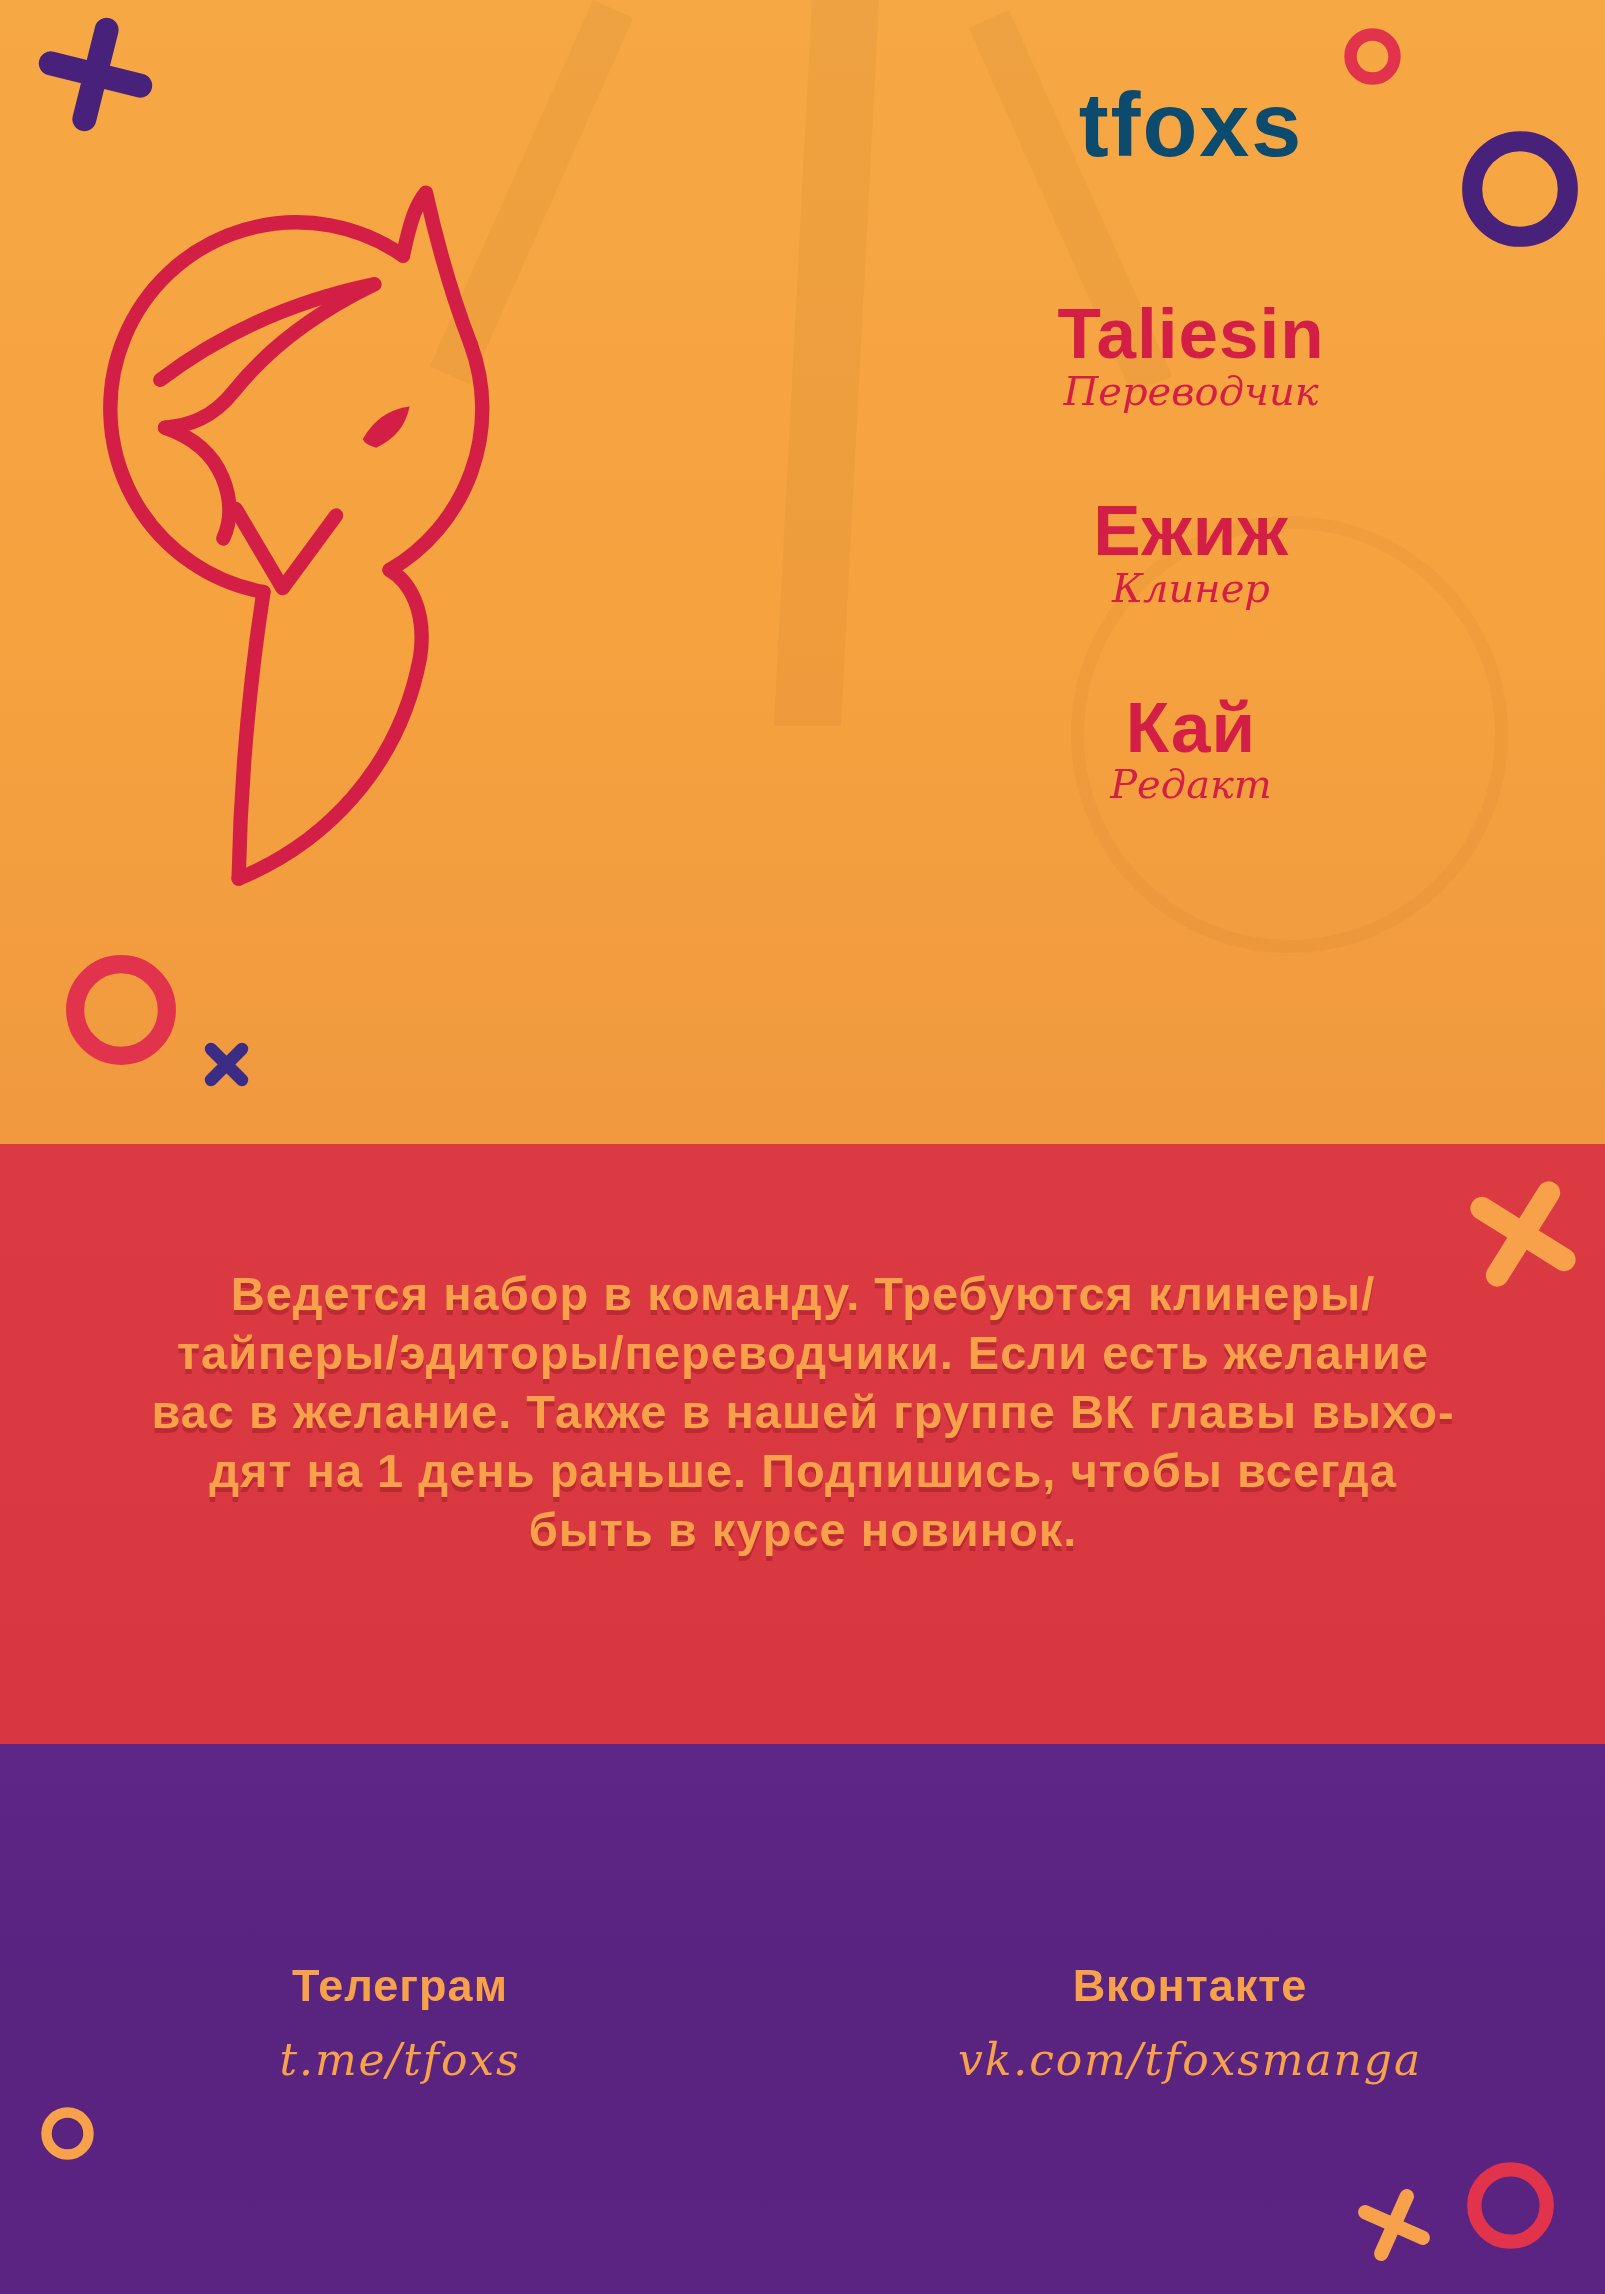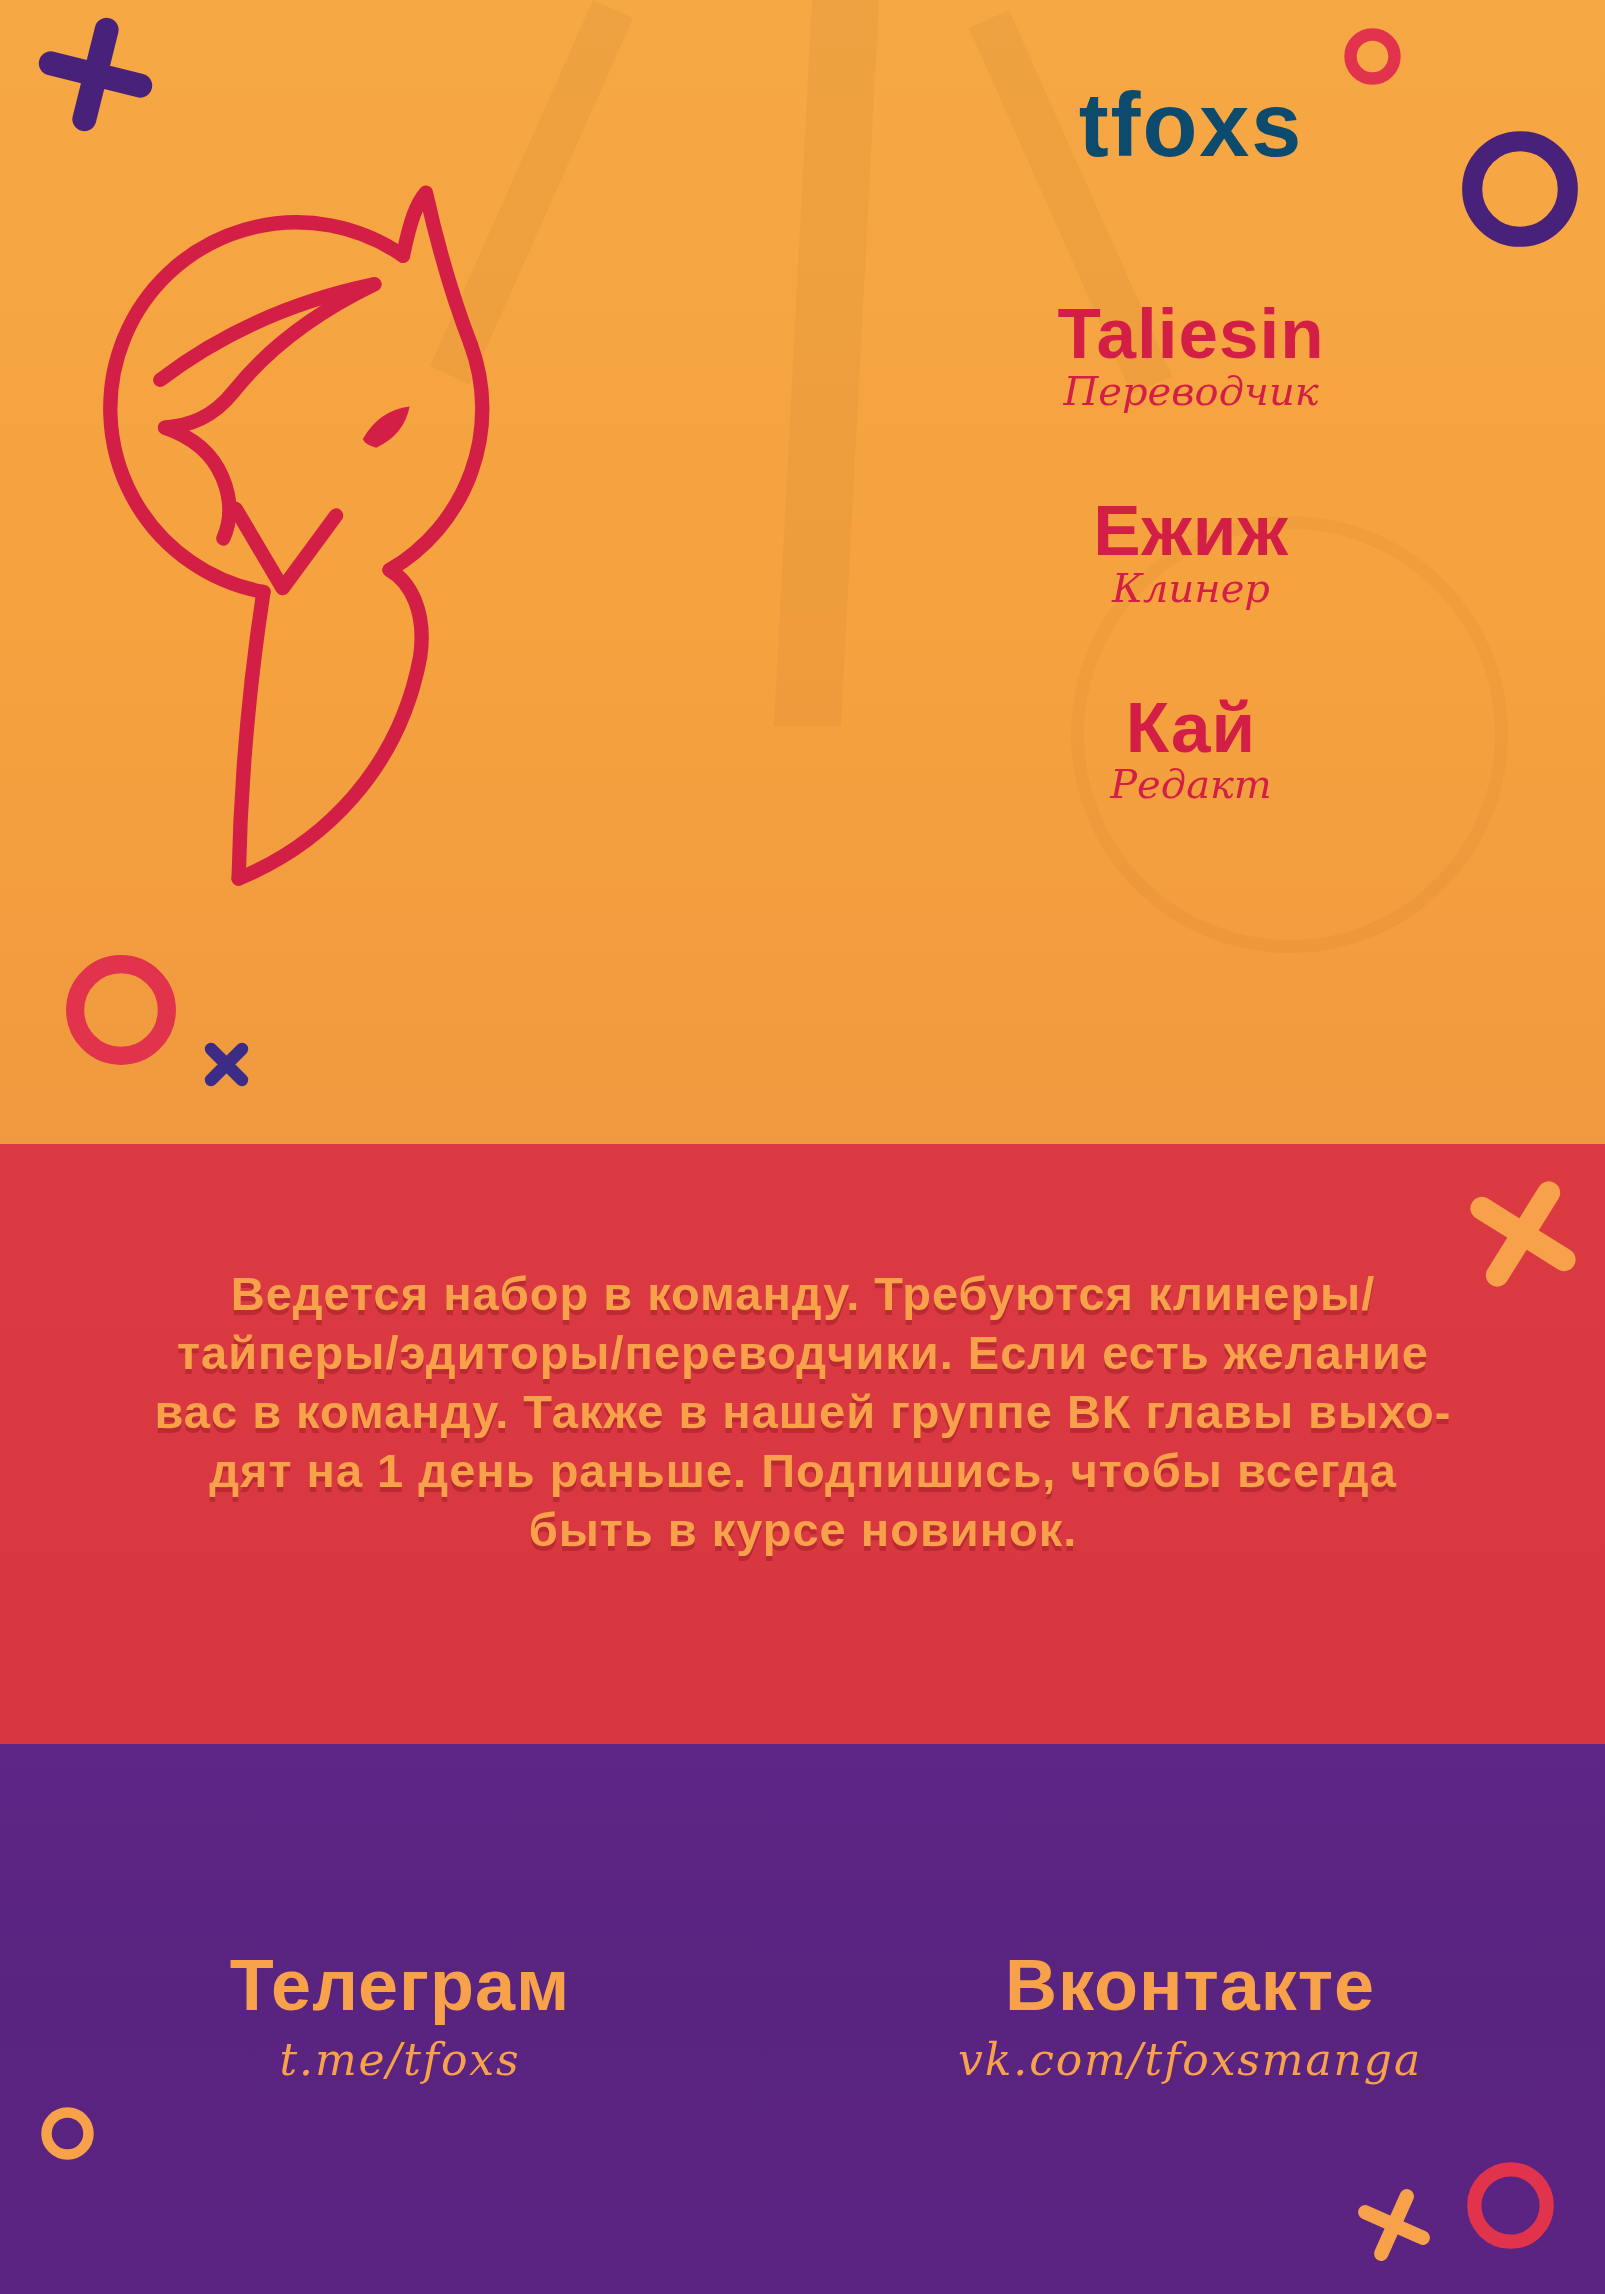--- a/index.html
+++ b/index.html
@@ -57,21 +57,21 @@
     letter-spacing:1px;
     text-shadow:0 4.8px 0 rgba(150,25,35,.45);
     text-align:center;
   }
 
   
   .footer-col{position:absolute;top:1950px;width:564px;text-align:center;}
   .footer-col.left{left:118px;}
   .footer-col.right{left:908px;}
   .footer-label{
-    font-size:72px;font-weight:800;color:#F7A24B;line-height:71px;letter-spacing:1px;
+    font-size:45px;font-weight:800;color:#F7A24B;line-height:71px;letter-spacing:1px;
   }
   .footer-link{
     font-family:"DejaVu Serif",serif;font-style:italic;
     font-size:44px;color:#F7A24B;line-height:52px;margin-top:13.4px;letter-spacing:1.9px;
   }
 </style>
 </head>
 <body>
 
 <div class="section section-orange">
@@ -125,21 +125,21 @@
 </svg>
 <svg class="decor" style="left:196px;top:1034px;transform:rotate(45deg);" width="61" height="61" viewBox="0 0 64 64" stroke="#3D2C85" stroke-width="13" stroke-linecap="round">
   <path d="M32 9 V55 M9 32 H55"></path>
 </svg>
 
 <div class="section section-red"></div>
 
 <div class="recruit">
   <div class="recruit-line">Ведется набор в команду. Требуются клинеры/</div>
   <div class="recruit-line">тайперы/эдиторы/переводчики. Если есть желание</div>
-  <div class="recruit-line">вас в команду. Также в нашей группе ВК главы выхо-</div>
+  <div class="recruit-line">вас в желание. Также в нашей группе ВК главы выхо-</div>
   <div class="recruit-line">дят на 1 день раньше. Подпишись, чтобы всегда</div>
   <div class="recruit-line">быть в курсе новинок.</div>
 </div>
 
 <svg class="decor" style="left:1463px;top:1174px;transform:rotate(32deg);" width="120" height="120" viewBox="0 0 126 126" stroke="#F7A24B" stroke-width="24" stroke-linecap="round">
   <path d="M63 12 V114 M12 63 H114"></path>
 </svg>
 
 <div class="section section-purple"></div>
 

